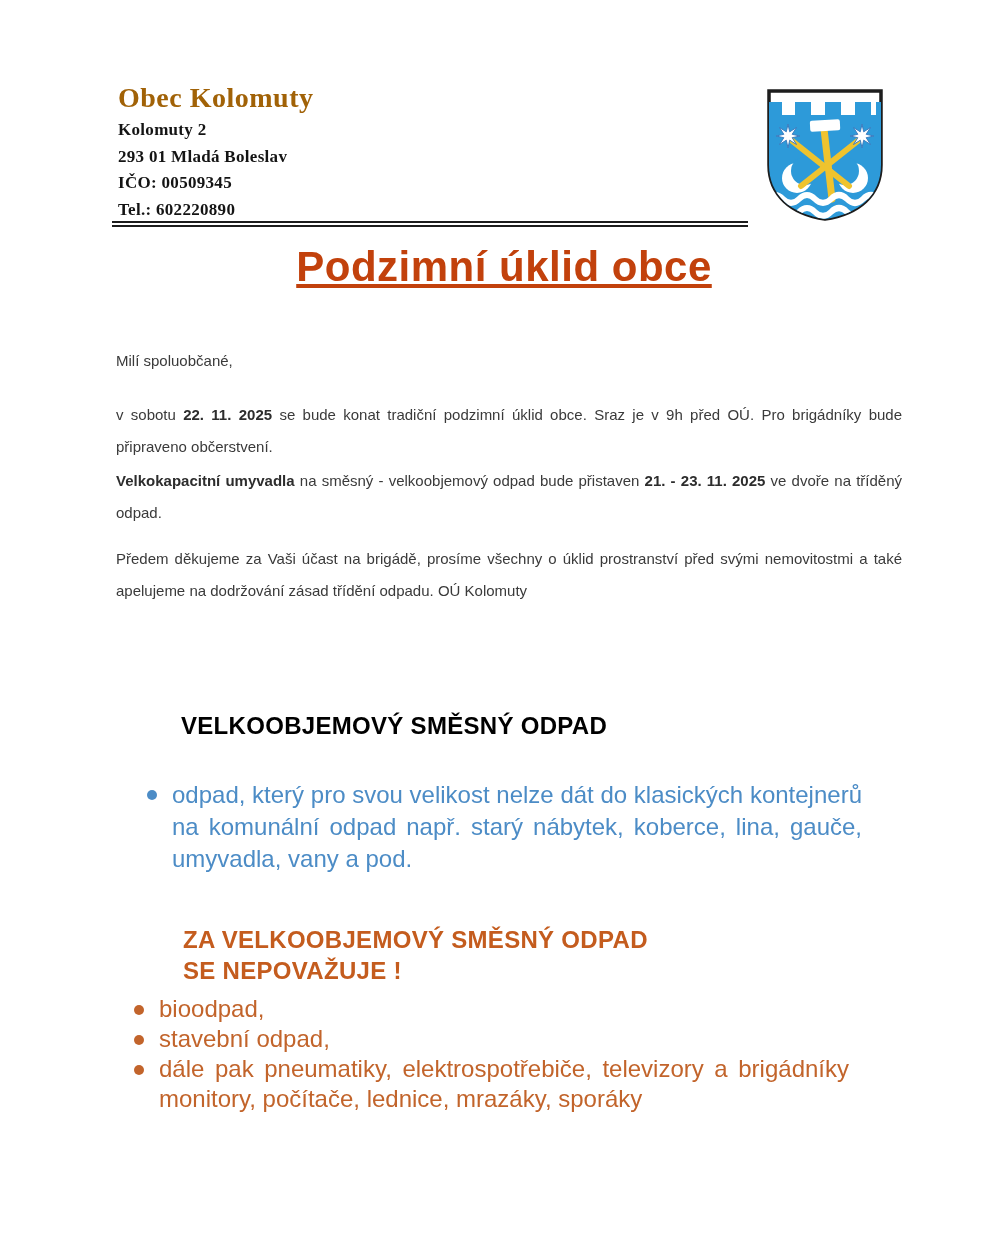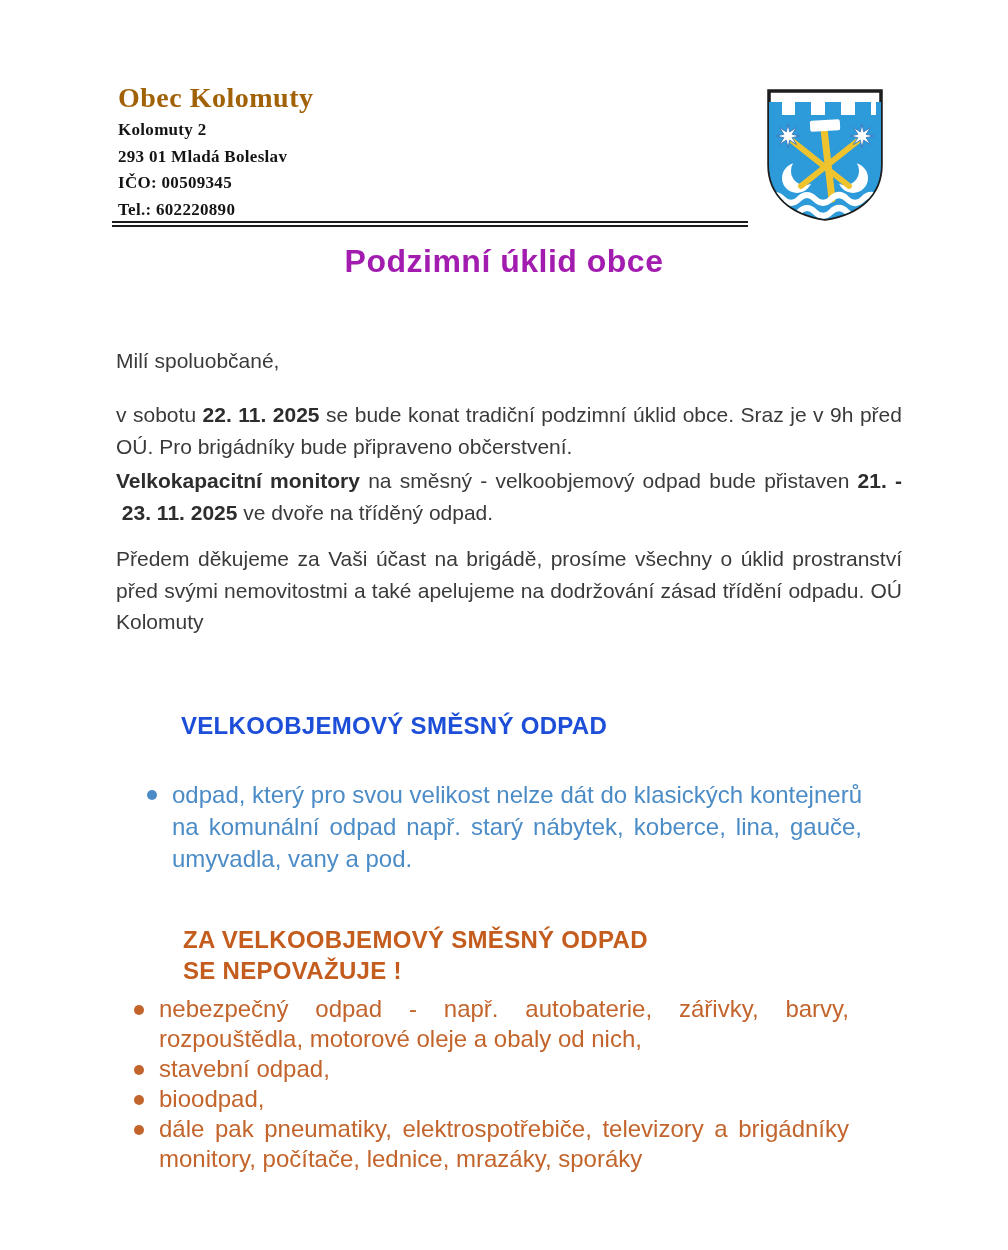--- a/index.html
+++ b/index.html
@@ -23,37 +23,37 @@
   .divider {
     position:absolute; left:112px; top:221px; width:636px; height:6px;
     border-top:2px solid #1c1c1c; border-bottom:2px solid #1c1c1c;
     box-sizing:border-box;
   }
   .arms { position:absolute; left:764px; top:87px; width:122px; height:136px; }
 
   
   .page-title {
     position:absolute; left:0; right:0; top:243px; text-align:center;
-    font-size:32px; font-weight:bold; color:#a21caf; letter-spacing:0.5px;
+    font-size:42px; font-weight:bold; color:#c2410c; letter-spacing:0.5px;text-decoration:underline;
   }
 
   
   .body-text { position:absolute; left:116px; width:786px; color:#3A3A3A;
-    font-size:21px; line-height:31.5px; }
+    font-size:15px; line-height:31.5px; }
   .body-text b { color:#2d2d2d; }
   .greeting { top:345px; }
   .p1 { top:399px; text-align:justify; }
   .p2 { top:465px; text-align:justify; }
   .p3 { top:543px; text-align:justify; }
 
   
   .sec-heading {
     position:absolute; font-weight:bold; font-size:24px; letter-spacing:0.3px;
   }
-  .heading-blue { left:181px; top:712px; color:#1d4ed8; }
+  .heading-blue { left:181px; top:712px; color:#000000; }
   .heading-orange { left:183px; top:924px; color:#C45C1E; line-height:31px; }
 
   ul.doc-list { list-style:none; margin:4px; padding:0; position:absolute; }
   ul.doc-list li { position:relative; text-align:justify; }
   ul.doc-list li .dot {
     position:absolute; left:-25px; top:11px; width:10px; height:10px;
     border-radius:50%; background:currentColor;
   }
   .blue-list {
     left:168px; top:775px; width:690px; color:#4C8CC6;
@@ -115,33 +115,32 @@
   </svg>
 
   <div class="divider"></div>
 
   <div class="page-title">Podzimní úklid obce</div>
 
   <div class="body-text greeting">Milí spoluobčané,</div>
 
   <div class="body-text p1"><span>v sobotu </span><b>22.&nbsp;11.&nbsp;2025</b><span> se bude konat tradiční podzimní úklid obce. Sraz je v 9h před OÚ. Pro brigádníky bude připraveno občerstvení.</span></div>
 
-  <div class="body-text p2"><b>Velkokapacitní monitory</b><span> na směsný - velkoobjemový odpad bude přistaven&nbsp;</span><b>21.&nbsp;-&nbsp;23.&nbsp;11.&nbsp;2025</b><span> ve dvoře na tříděný odpad.</span></div>
+  <div class="body-text p2"><b>Velkokapacitní umyvadla</b><span> na směsný - velkoobjemový odpad bude přistaven&nbsp;</span><b>21.&nbsp;-&nbsp;23.&nbsp;11.&nbsp;2025</b><span> ve dvoře na tříděný odpad.</span></div>
 
   <div class="body-text p3">Předem děkujeme za Vaši účast na brigádě, prosíme všechny o úklid prostranství před svými nemovitostmi a také apelujeme na dodržování zásad třídění odpadu. OÚ Kolomuty</div>
 
   <div class="sec-heading heading-blue">VELKOOBJEMOVÝ SMĚSNÝ ODPAD</div>
   <ul class="doc-list blue-list">
     <li><span class="dot"></span><span>odpad, který pro svou velikost nelze dát do klasických kontejnerů na komunální odpad např. starý nábytek, koberce, lina, gauče, umyvadla, vany a pod.</span></li>
   </ul>
 
   <div class="sec-heading heading-orange">
     <div>ZA VELKOOBJEMOVÝ SMĚSNÝ ODPAD</div>
     <div>SE NEPOVAŽUJE !</div>
   </div>
   <ul class="doc-list orange-list">
-    <li><span class="dot"></span><span>nebezpečný odpad - např. autobaterie, zářivky, barvy, rozpouštědla, motorové oleje a obaly od nich,</span></li>
+    <li><span class="dot"></span><span>bioodpad,</span></li>
     <li><span class="dot"></span><span>stavební odpad,</span></li>
-    <li><span class="dot"></span><span>bioodpad,</span></li>
     <li><span class="dot"></span><span>dále pak pneumatiky, elektrospotřebiče, televizory a brigádníky monitory, počítače, lednice, mrazáky, sporáky</span></li>
   </ul>
 
 </div>
 
 </body></html>

